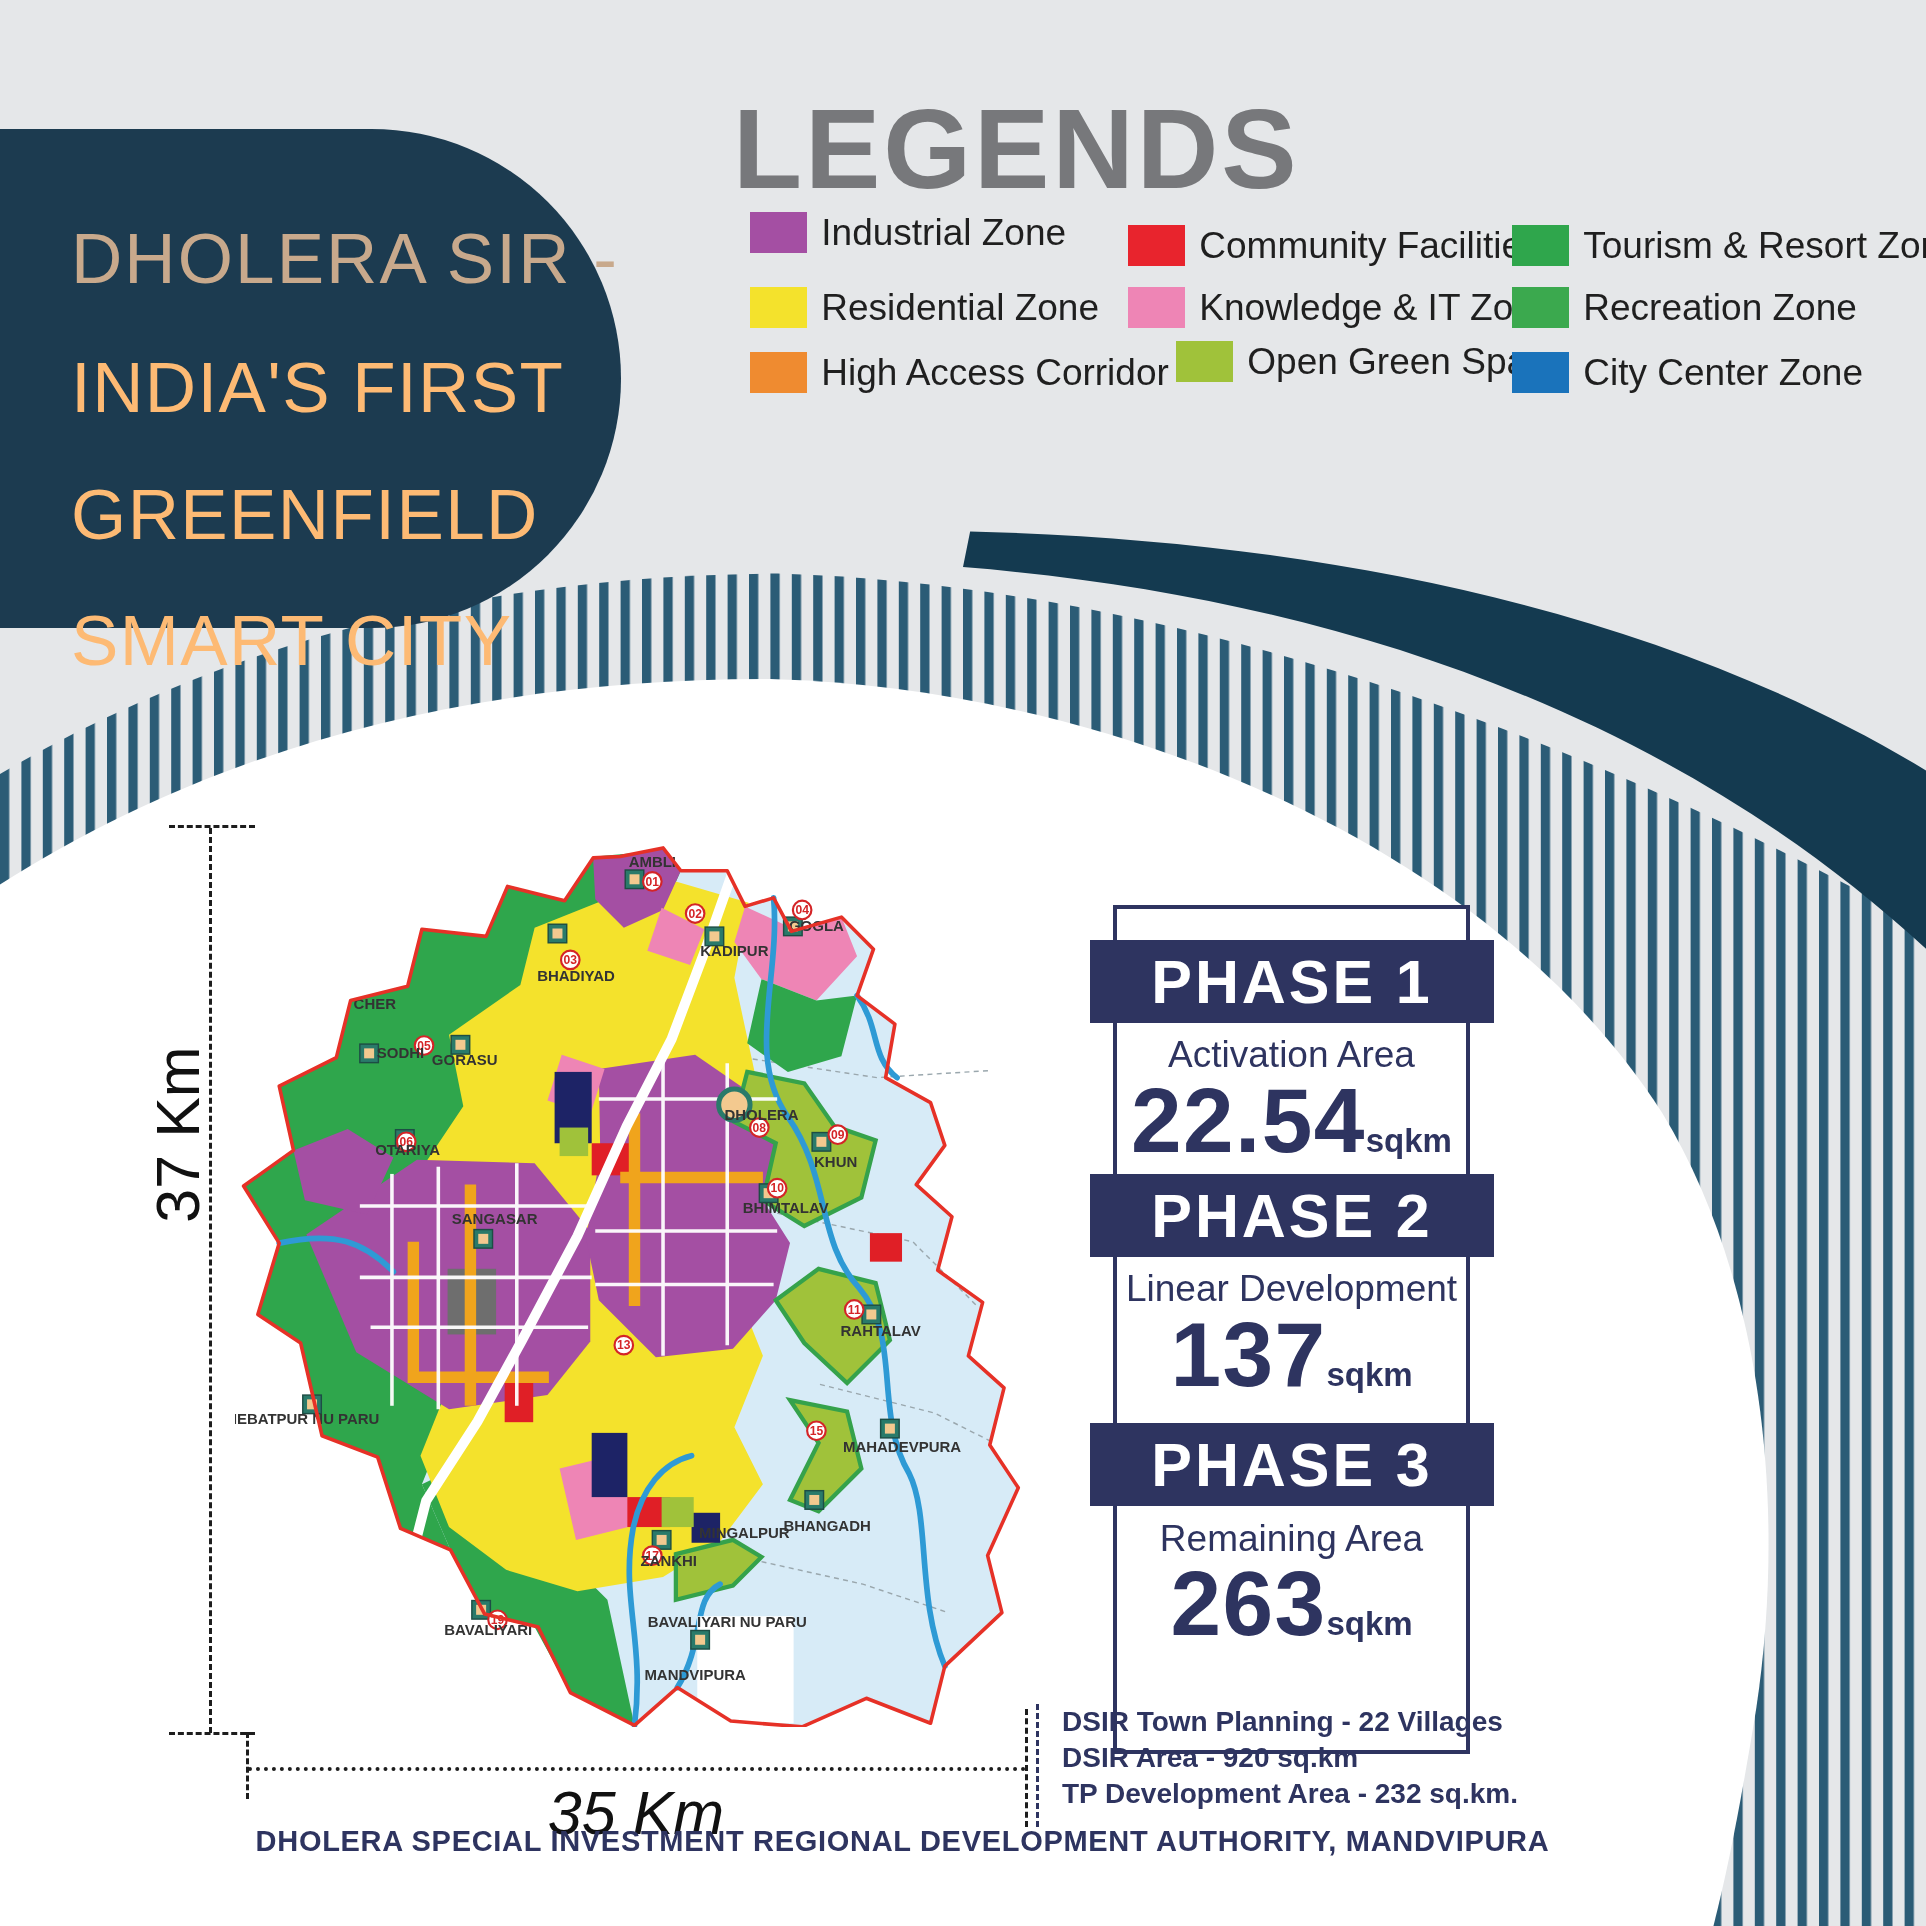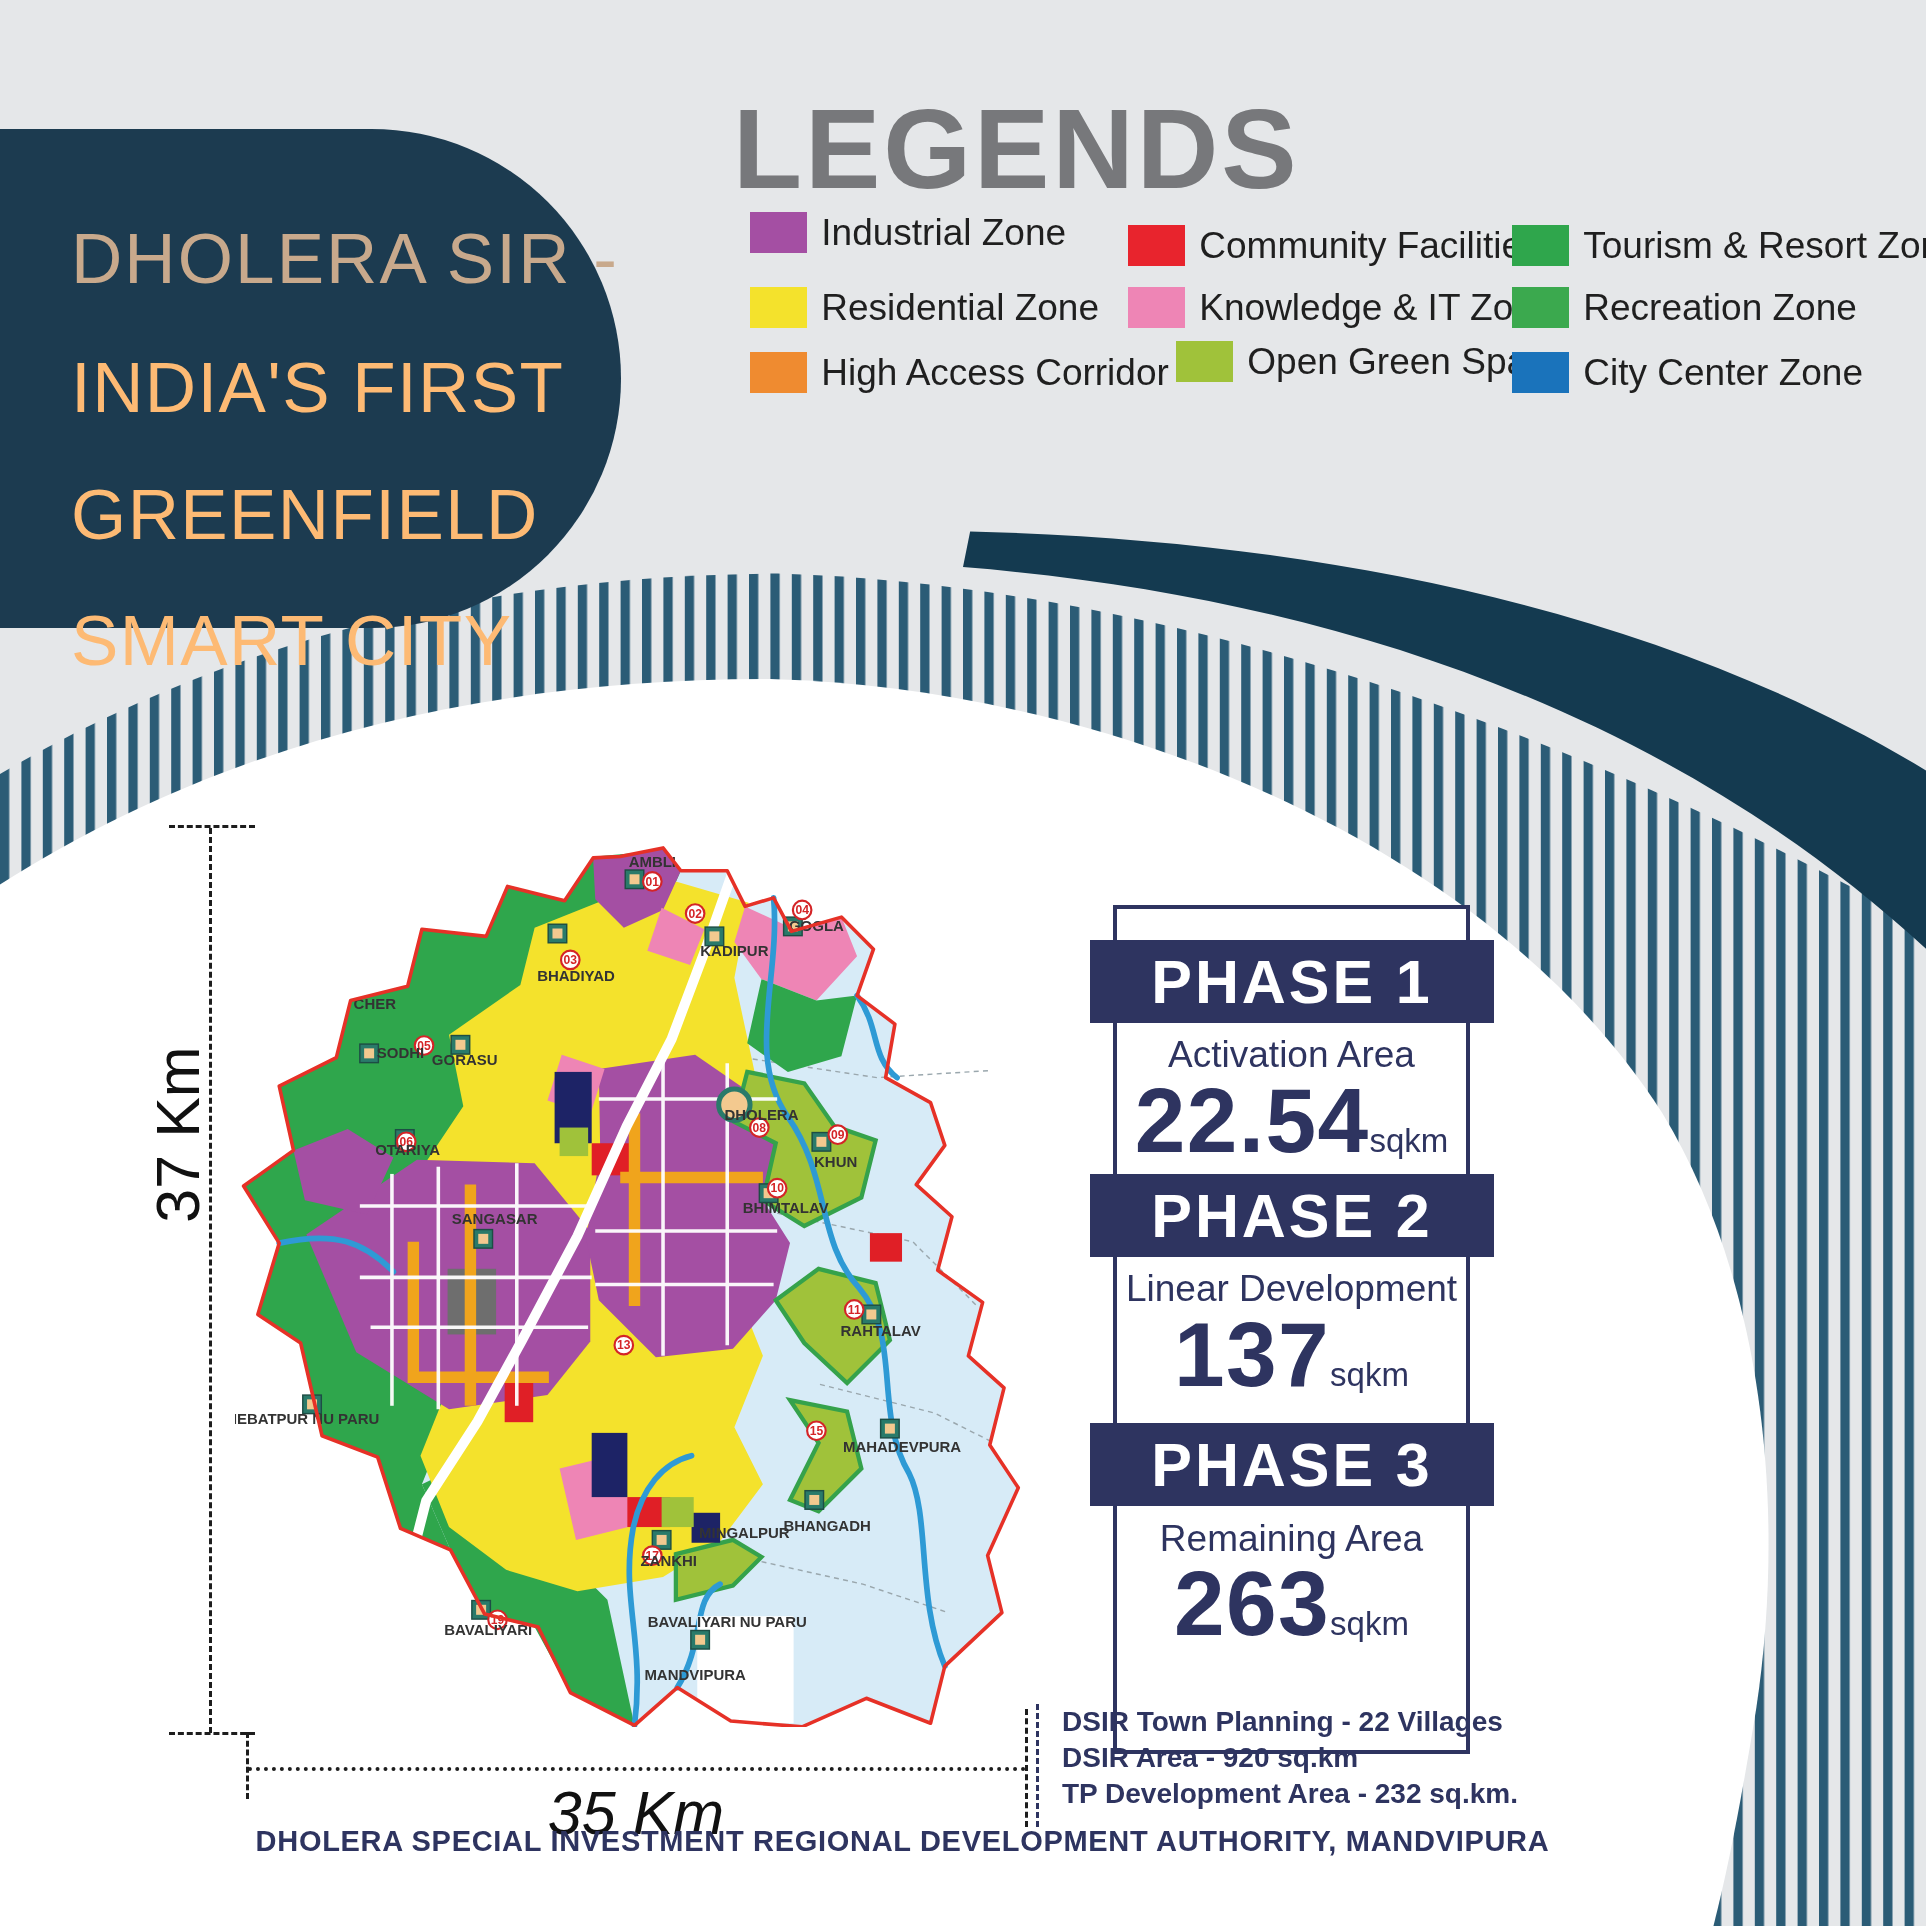--- a/index.html
+++ b/index.html
@@ -24,21 +24,21 @@
   #phase-panel{left:1113px;top:905px;width:357px;height:849px;background:#ffffff;
      border:4.3px solid var(--t-navy);box-sizing:border-box;}
   .phase-bar{position:absolute;left:1090px;width:404px;height:83px;background:var(--t-navy);
      color:#fff;display:flex;align-items:center;justify-content:center;
      font-size:61px;font-weight:800;letter-spacing:2.9px;}
   .phase-sub{position:absolute;left:1113px;width:357px;text-align:center;
      color:var(--t-navy);font-size:37px;font-weight:400;}
   .phase-num{position:absolute;left:1113px;width:357px;display:flex;
      justify-content:center;align-items:baseline;color:var(--t-navy);}
   .phase-num .num{font-size:91px;font-weight:800;letter-spacing:1.4px;}
-  .phase-num .unit{font-size:33px;font-weight:400;}
+  .phase-num .unit{font-size:33px;font-weight:700;}
   
   #stats{left:1062px;top:1704px;color:var(--t-navy);font-size:28px;font-weight:700;line-height:1.28;}
   #stats-sep{left:1036px;top:1704px;height:123px;border-left:3.6px dashed var(--t-navy);}
   #footer{left:0;top:1825px;width:1805px;text-align:center;color:var(--t-navy);
      font-size:29px;font-weight:700;letter-spacing:0.7px;}
   #dim-v{left:209px;top:828px;height:905px;border-left:3.6px dashed #1d1d1d;}
   #dim-v-ttick{left:169px;top:825px;width:86px;border-top:3.6px dashed #1d1d1d;}
   #dim-v-btick{left:169px;top:1732px;width:86px;border-top:3.6px dashed #1d1d1d;}
   #dim-h{left:248px;top:1767px;width:778px;border-top:4.3px dotted #1d1d1d;}
   #dim-h-ltick{left:246px;top:1732px;height:67px;border-left:3.6px dashed #1d1d1d;}

